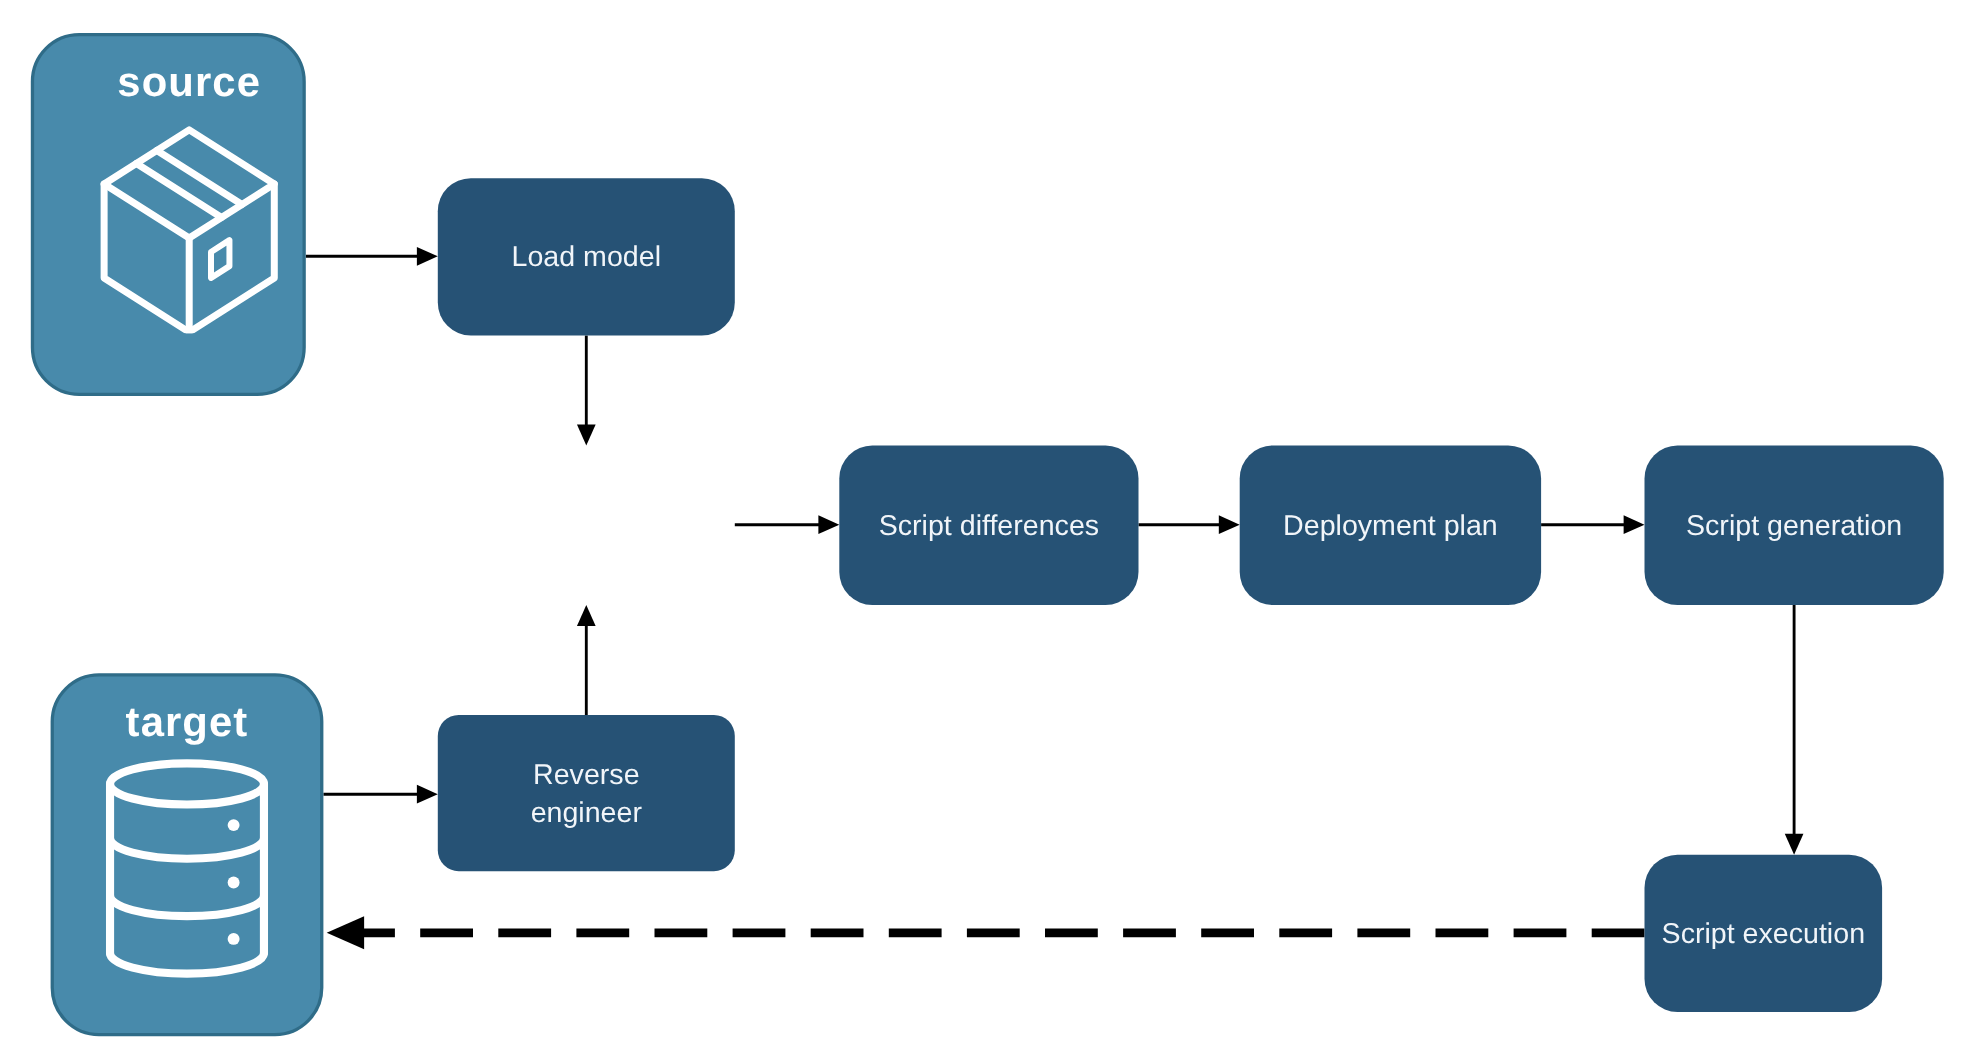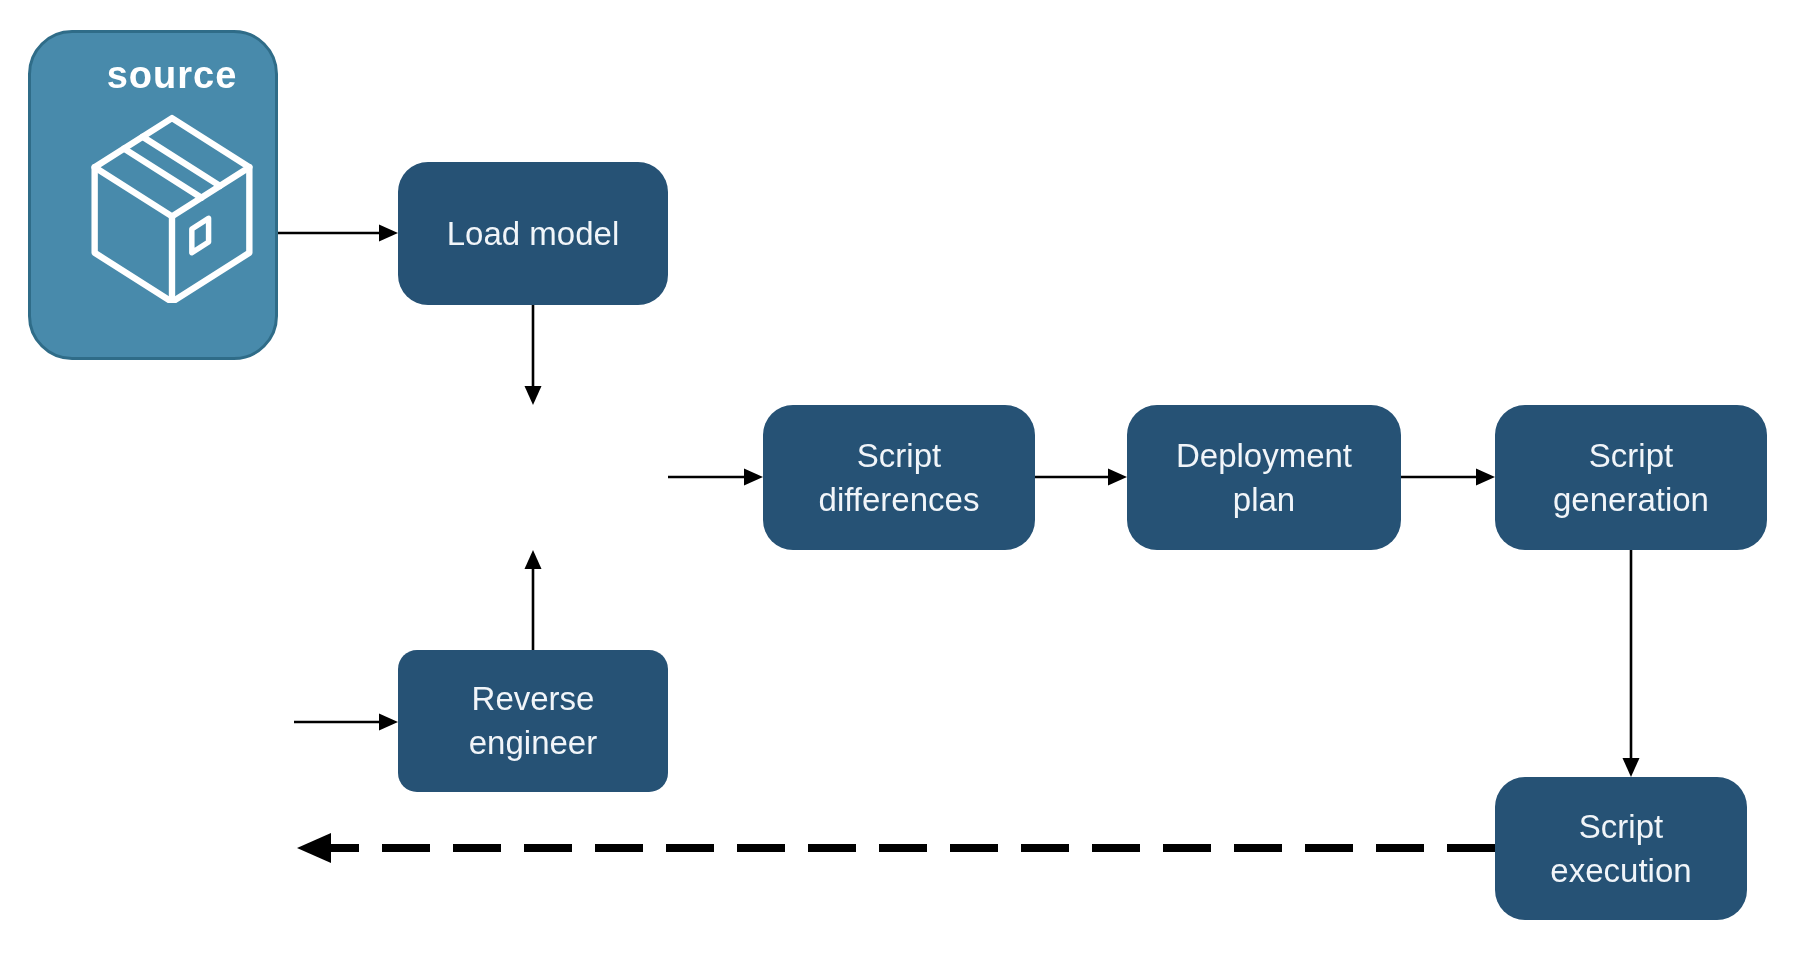--- a/index.html
+++ b/index.html
@@ -38,32 +38,32 @@
   
   .node {
     position: absolute;
     background: #265275;
     border-radius: 30px;
     display: flex;
     align-items: center;
     justify-content: center;
     text-align: center;
     color: #F1F5F9;
-    font-size: 33px;
+    font-size: 26px;
     line-height: 1.32;
   }
   .node span { max-width: 205px; display: inline-block; }
 
   .node-load-model        { left: 398px; top: 162px; width: 270px; height: 143px; }
   .node-model-comparison  { left: 398px; top: 405px; width: 270px; height: 145px; }
   .node-model-differences { left: 763px; top: 405px; width: 272px; height: 145px; }
   .node-deployment-plan   { left: 1127px; top: 405px; width: 274px; height: 145px; }
   .node-script-generation { left: 1495px; top: 405px; width: 272px; height: 145px; }
   .node-reverse-engineer  { left: 398px; top: 650px; width: 270px; height: 142px; border-radius: 19px; }
-  .node-script-execution  { left: 1495px; top: 777px; width: 252px; height: 143px; }
+  .node-script-execution  { left: 1495px; top: 777px; width: 216px; height: 143px; }
 
   .edge-layer {
     position: absolute;
     left: 0; top: 0;
     width: 1800px; height: 959px;
     pointer-events: none;
   }
 </style>
 </head>
 <body>
@@ -118,20 +118,38 @@
         <path d="M100 12 L185 66 L100 120 L15 66 Z"></path>
         <path d="M15 66 V 160 L100 214 L185 160 V 66"></path>
         <path d="M100 120 V 214"></path>
         <path d="M67.7 32.5 L152.7 86.5"></path>
         <path d="M47.3 45.5 L132.3 99.5"></path>
         <path d="M121.8 133.9 L140.2 122.1 L140.2 148.1 L121.8 159.9 Z" stroke-width="6"></path>
       </g>
     </svg>
   </div>
 
+  <div class="entity entity-target">
+    <div class="entity-label">target</div>
+    <svg class="entity-icon" width="158" height="202" viewBox="0 0 160 205" xmlns="http://www.w3.org/2000/svg">
+      <g stroke="#ffffff" stroke-width="7.5" fill="none" stroke-linecap="round">
+        <ellipse cx="80" cy="24" rx="71" ry="19"></ellipse>
+        <path d="M9 24 V 180"></path>
+        <path d="M151 24 V 180"></path>
+        <path d="M9 180 A 71 19 0 0 0 151 180"></path>
+        <path d="M9 74 A 71 19 0 0 0 151 74"></path>
+        <path d="M9 127 A 71 19 0 0 0 151 127"></path>
+      </g>
+      <g fill="#ffffff" stroke="none">
+        <circle cx="123" cy="62" r="5.5"></circle>
+        <circle cx="123" cy="115" r="5.5"></circle>
+        <circle cx="123" cy="167" r="5.5"></circle>
+      </g>
+    </svg>
+  </div>
 
   <div class="node node-load-model">
     <span>Load model</span>
   </div>
   <div class="node node-model-differences">
     <span>Script differences</span>
   </div>
   <div class="node node-script-generation">
     <span>Script generation</span>
   </div>

